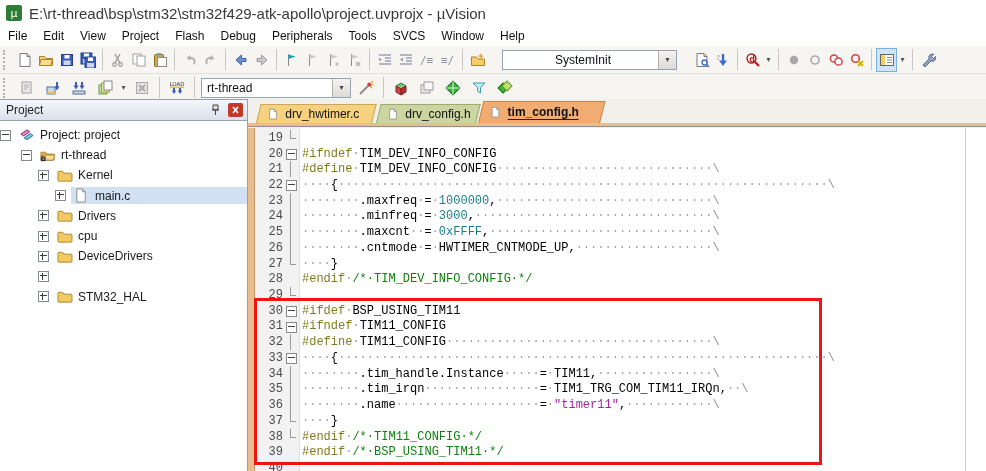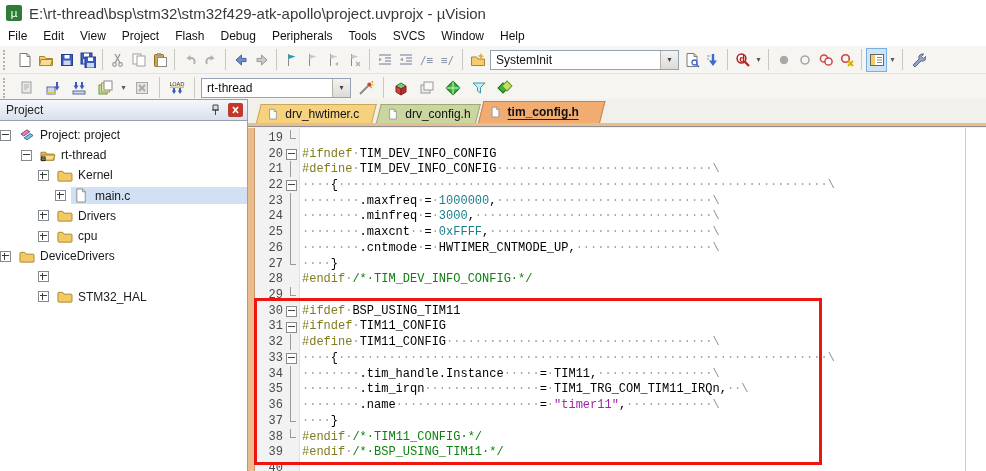--- a/index.html
+++ b/index.html
@@ -20,21 +20,21 @@
   #toolbar-build{top:74px;border-bottom:1px solid #cfcdc8;}
   .grip{width:7px;height:20px;border-left:2px dotted #b5b3ae;margin:0 2px 0 3px;}
   .tsep{width:9px;height:21px;position:relative;}
   .tsep::before{content:"";position:absolute;left:4px;top:0;bottom:0;width:1px;background:#c9c7c1;}
   .tslot{height:26px;display:flex;align-items:center;justify-content:center;}
   #toolbar-file .tslot{width:21px;}
   #toolbar-build .tslot{width:26px;}
   .tslot.active-tool{background:#cfe4f7;border:1px solid #7ab0e0;box-sizing:border-box;height:24px;}
   .tcaret{width:11px;display:flex;align-items:center;justify-content:center;color:#555;font-size:8px;}
   .combo{height:20px;background:#fff;border:1px solid #94a3b3;display:flex;align-items:center;box-sizing:border-box;}
-  #toolbar-file .combo{width:189px;margin:0 2px;}
+  #toolbar-file .combo{width:175px;margin:0 14px;text-align:center;}
   #toolbar-build .combo{width:150px;margin:0 2px;}
   .combo-value{flex:1;padding-left:5px;color:#111;white-space:nowrap;overflow:hidden;}
   .combo-btn{width:17px;align-self:stretch;background:linear-gradient(#f4f3f1,#dddbd6);
              border-left:1px solid #b3b1ac;display:flex;align-items:center;justify-content:center;
              font-size:8px;color:#444;}
   
   #project-panel-header{position:absolute;left:0;top:99px;width:248px;height:22px;box-sizing:border-box;
       background:linear-gradient(#f4f7fb,#d9e1ec);border:1px solid #98a0ab;border-left:none;
       display:flex;align-items:center;padding:0 4px 0 6px;}
   #project-panel-header .ptitle{flex:1;color:#222;}
@@ -483,21 +483,21 @@
         <span class="exp plus"></span>
         <span class="row-inner">
           <span class="tree-icon">
             <svg width="17" height="15" viewBox="0 0 16 16">
               <path d="M1 4.5a1 1 0 011-1h4l1.5 2H15a1 1 0 011 .9V13a1 1 0 01-1 1H2a1 1 0 01-1-1z" fill="#f3c964" stroke="#a8852e"></path>
             </svg>
           </span>
           <span>cpu</span>
         </span>
       </div>
-      <div class="tree-row" style="">
+      <div class="tree-row" style="padding-left: 38px;">
         <span class="exp plus"></span>
         <span class="row-inner">
           <span class="tree-icon">
             <svg width="17" height="15" viewBox="0 0 16 16">
               <path d="M1 4.5a1 1 0 011-1h4l1.5 2H15a1 1 0 011 .9V13a1 1 0 01-1 1H2a1 1 0 01-1-1z" fill="#f3c964" stroke="#a8852e"></path>
             </svg>
           </span>
           <span>DeviceDrivers</span>
         </span>
       </div>

